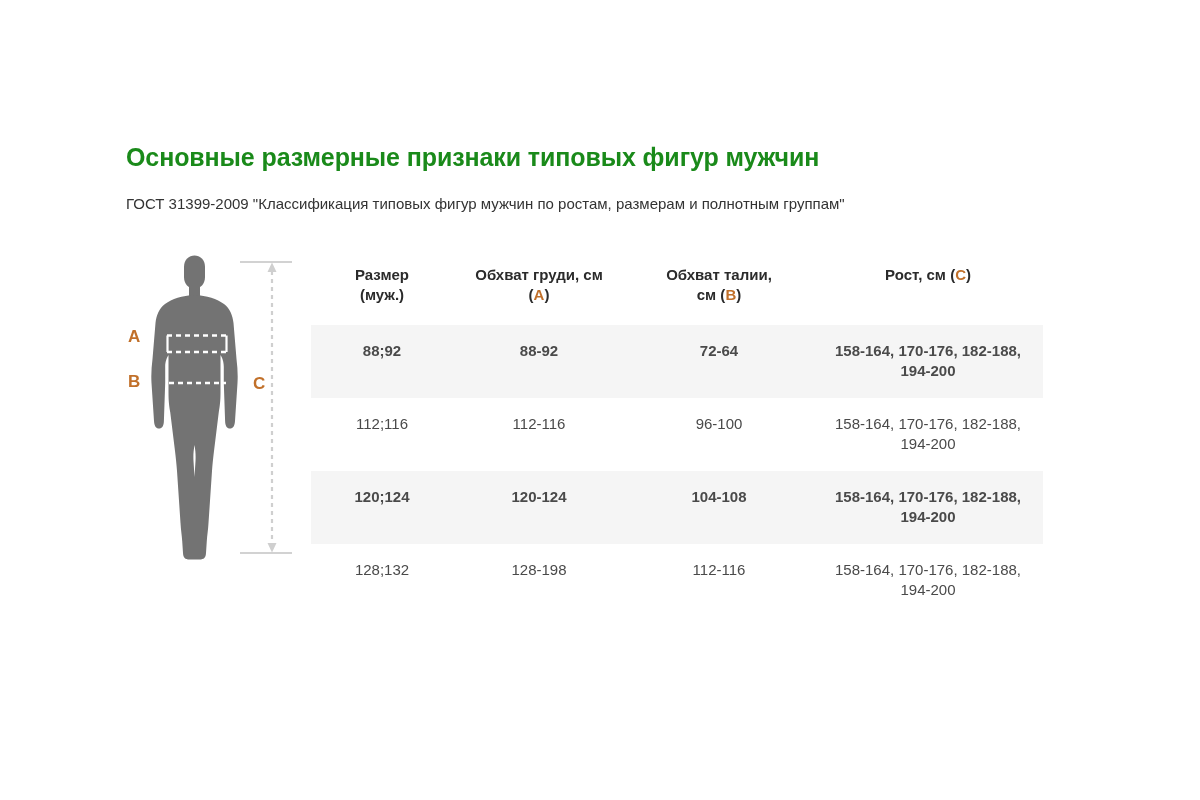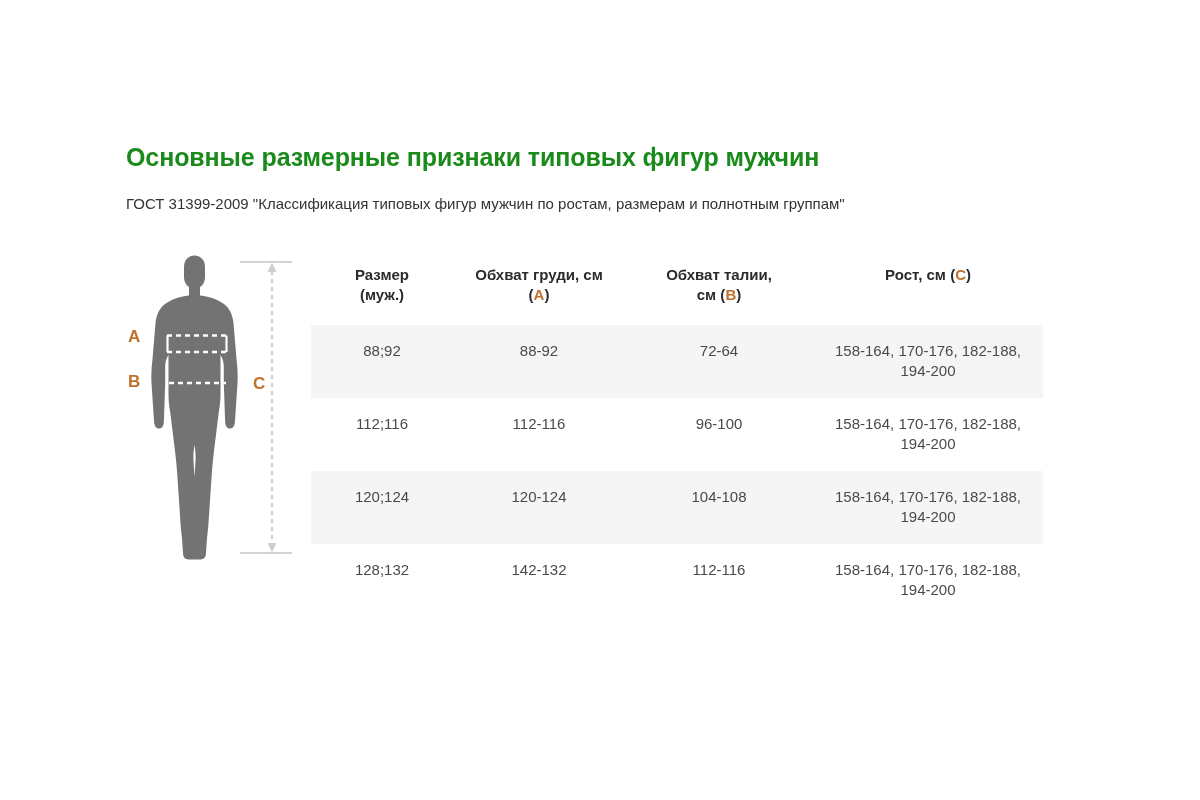--- a/index.html
+++ b/index.html
@@ -93,21 +93,21 @@
     line-height: 20px;
     padding: 7px 18px 20px 24px;
   }
   .size-table tbody td {
     font-size: 15px;
     font-weight: normal;
     color: #4a4a4a;
     line-height: 20px;
     padding: 16px 18px 17px 24px;
   }
-  .size-table tbody tr.odd td { background: #f5f5f5; }
+  .size-table tbody tr.odd td { background: #f5f5f5; font-weight: bold; }
   .size-table tbody tr.even td { background: #ffffff; }
 
   .col-size   { width: 136px; }
   .col-chest  { width: 178px; }
   .col-waist  { width: 182px; }
   .col-height { width: 236px; }
 
   .mark {
     color: #c1702a;
     font-weight: bold;
@@ -253,20 +253,20 @@
           <td><span>158-164, 170-176, 182-188,</span><br><span>194-200</span></td>
         </tr>
         <tr class="odd">
           <td>120;124</td>
           <td>120-124</td>
           <td>104-108</td>
           <td><span>158-164, 170-176, 182-188,</span><br><span>194-200</span></td>
         </tr>
         <tr class="even">
           <td>128;132</td>
-          <td>142-132</td>
+          <td>128-198</td>
           <td>112-116</td>
           <td><span>158-164, 170-176, 182-188,</span><br><span>194-200</span></td>
         </tr>
       </tbody>
   </table>
 
 </div>
 
 </body></html>

